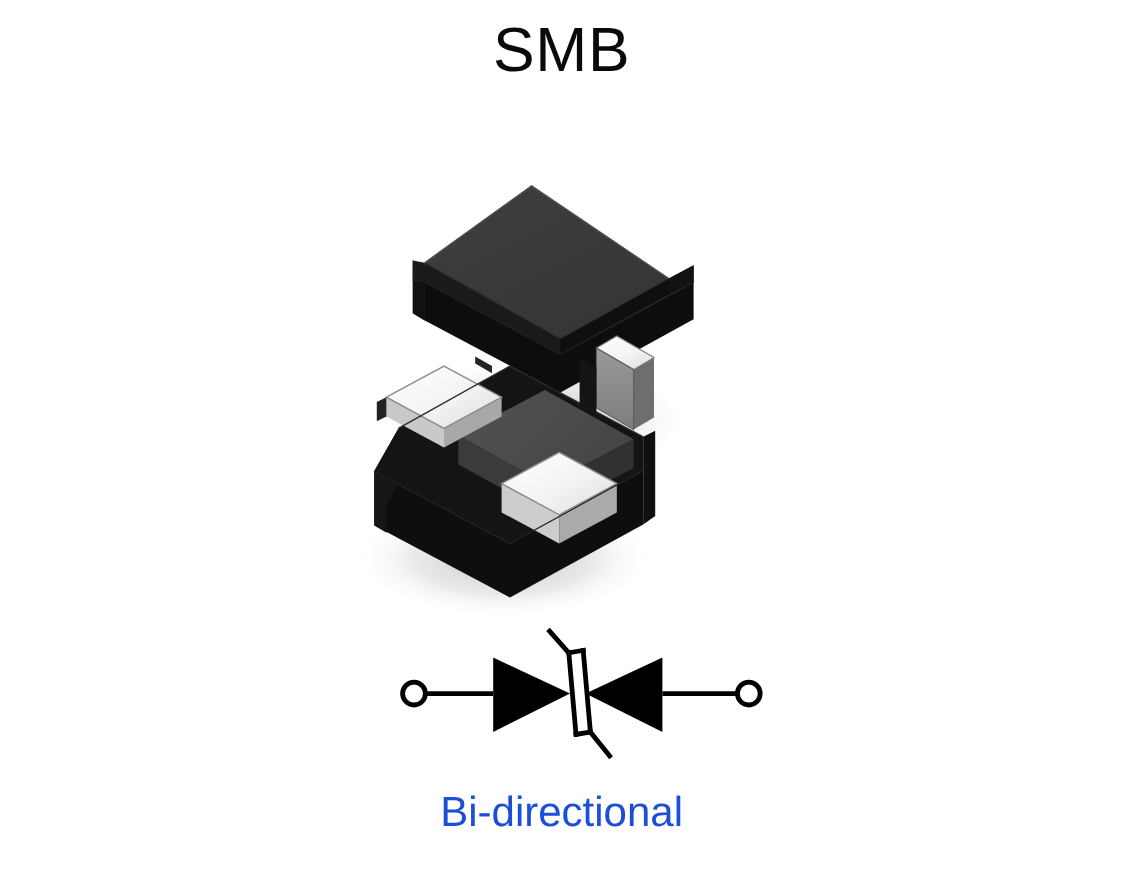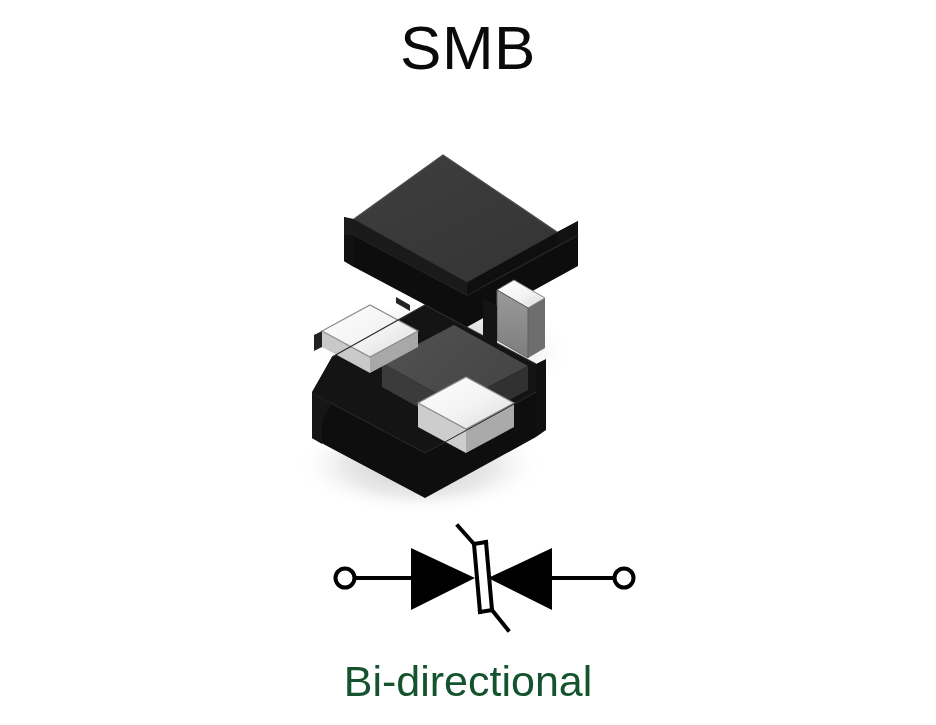--- a/index.html
+++ b/index.html
@@ -18,37 +18,37 @@
     background: #ffffff;
     overflow: hidden;
   }
   #title {
     position: absolute;
     left: 0;
     top: 14px;
     width: 936px;
     text-align: center;
     font-family: "Liberation Sans", sans-serif;
-    font-size: 62px;
+    font-size: 52px;
     font-weight: 400;
     letter-spacing: 0.5px;
     color: #0a0a0a;
     line-height: 1.1;
     user-select: none;
   }
   #caption {
     position: absolute;
     left: 0;
     top: 657px;
     width: 936px;
     text-align: center;
     font-family: "Liberation Sans", sans-serif;
-    font-size: 43px;
+    font-size: 35px;
     font-weight: 400;
-    color: #14532d;
+    color: #1d4ed8;
     line-height: 1.15;
     user-select: none;
   }
   .art {
     position: absolute;
     display: block;
   }
   #package-art {
     left: 270px;
     top: 135px;

